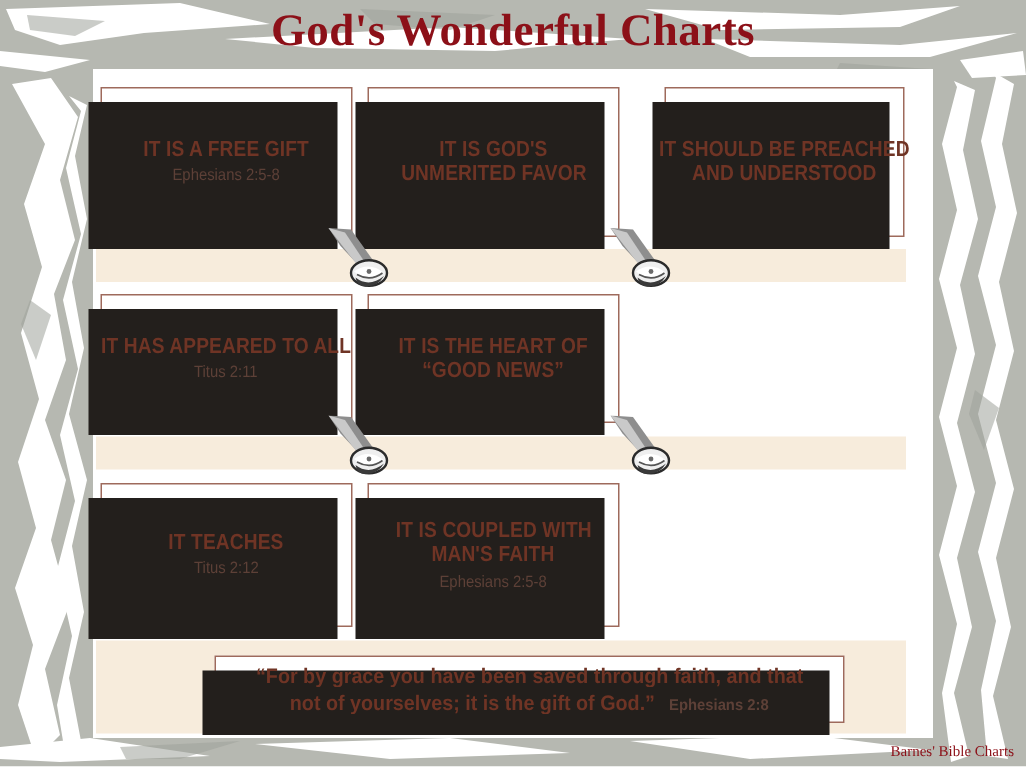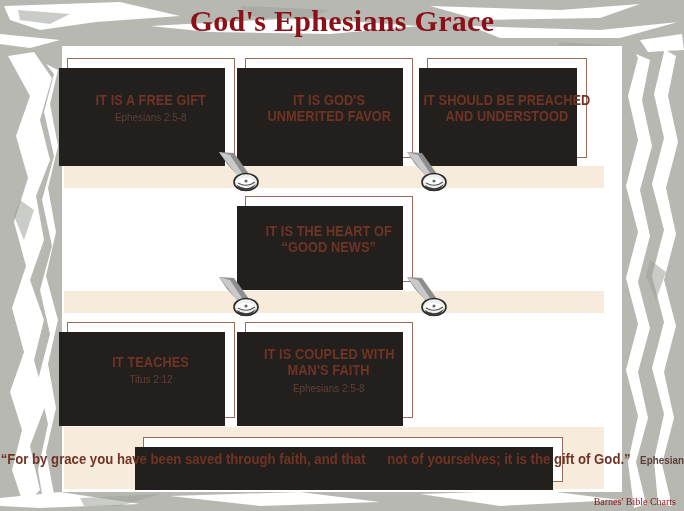--- a/index.html
+++ b/index.html
@@ -37,29 +37,29 @@
       transform:scaleX(.88);transform-origin:center;white-space:nowrap;}
   .ref{color:#5d4037;font-size:11px;margin-top:3px;transform:scaleX(.9);
        transform-origin:center;white-space:nowrap;}
 
   
   .r1{top:58px;height:100px;}
   .r2{top:196px;height:86px;}
   .r3{top:322px;height:96px;}
   .c1{left:67px;width:168px;}
   .c2{left:245px;width:168px;}
-  .c3{left:427px;width:160px;}
+  .c3{left:443px;width:160px;}
 
   
   .quote{position:absolute;left:143px;top:437px;width:420px;height:45px;z-index:4;
          box-sizing:border-box;background:#ffffff;border:1.4px solid #9e6a5c;}
   .quote::before{content:"";position:absolute;left:-9px;top:9px;
          width:100%;height:100%;background:#231f1c;z-index:-1;}
   .quote .inner{position:relative;z-index:2;width:100%;height:100%;
-         display:flex;align-items:center;justify-content:center;
+         display:flex;flex-direction:column;align-items:center;justify-content:center;
          text-align:center;line-height:1.25;}
   .qline{color:#6f3425;font-weight:bold;font-size:14px;transform:scaleX(.94);
          transform-origin:center;white-space:nowrap;}
   .qline .qref{font-size:10.5px;font-weight:bold;margin-left:10px;color:#5d4037;}
 
   
   .nib{position:absolute;z-index:5;}
 
   
   .sig{position:absolute;right:8px;bottom:4px;z-index:7;
@@ -114,21 +114,21 @@
           <path d="M240,6 L330,10 L300,20 L250,16 Z"></path>
           <path d="M560,42 L620,46 L590,54 L556,50 Z"></path>
           <path d="M20,200 L34,210 L24,240 L14,216 Z"></path>
           <path d="M650,260 L666,272 L656,300 L646,276 Z"></path>
           <path d="M80,498 L160,494 L120,506 L84,506 Z"></path>
         </g>
       </g>
     </svg>
   </div>
 
-  <div class="title">God's Ephesians Grace</div>
+  <div class="title">God's Wonderful Charts</div>
 
   <div class="band b1"></div>
   <div class="band b2"></div>
   <div class="band b3"></div>
 
   <div class="box r1 c1">
     <div class="inner">
       <div class="hl">IT IS A FREE GIFT</div>
       <div class="ref">Ephesians 2:5-8</div>
     </div>
@@ -141,20 +141,26 @@
     </div>
   </div>
 
   <div class="box r1 c3">
     <div class="inner">
       <div class="hl">IT SHOULD BE PREACHED</div>
       <div class="hl">AND UNDERSTOOD</div>
     </div>
   </div>
 
+  <div class="box r2 c1">
+    <div class="inner">
+      <div class="hl">IT HAS APPEARED TO ALL</div>
+      <div class="ref">Titus 2:11</div>
+    </div>
+  </div>
 
   <div class="box r2 c2">
     <div class="inner">
       <div class="hl">IT IS THE HEART OF</div>
       <div class="hl">“GOOD NEWS”</div>
     </div>
   </div>
 
 
   <div class="box r3 c1">

